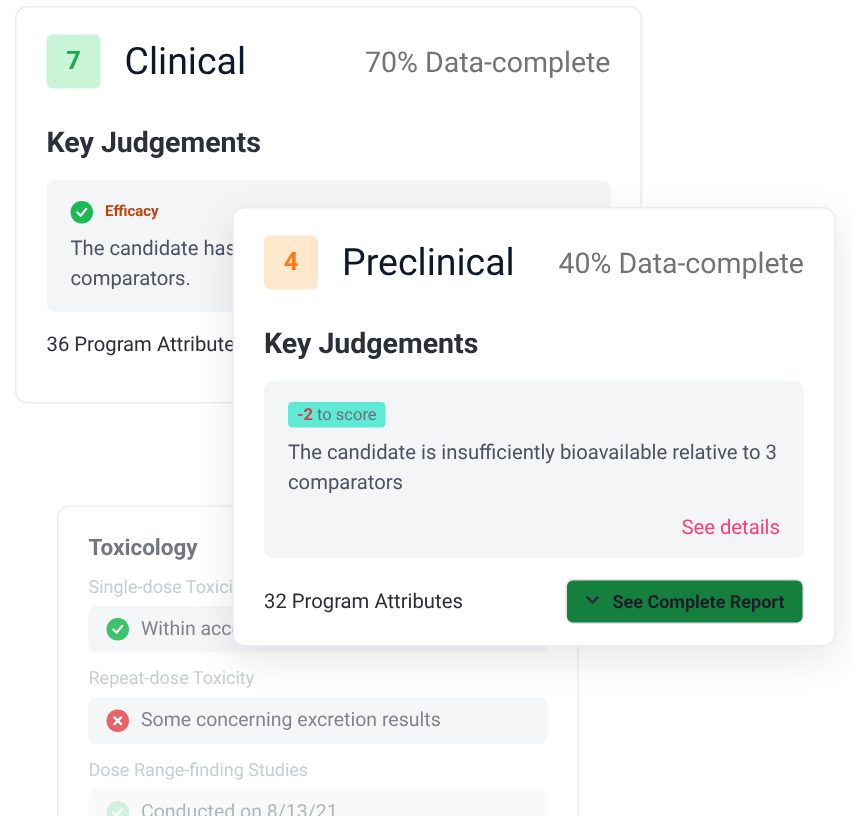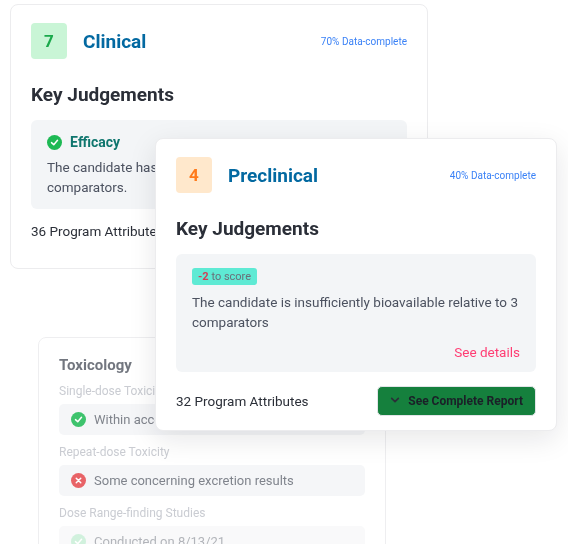--- a/index.html
+++ b/index.html
@@ -28,37 +28,37 @@
   .score-badge {
     width: 36px; height: 36px;
     border-radius: 4px;
     display: flex; align-items: center; justify-content: center;
     font-weight: 700;
     font-size: 17px;
     margin-right: 16px;
   }
   .score-green { background: #c9f5d6; color: #1ba94c; }
   .score-orange { background: #ffe8cc; color: #ff7a1a; }
-  .stage-title { font-size: 19px; font-weight: 700; color: #0369a1; }
-  .completeness { font-size: 10px; color: #3b82f6; }
+  .stage-title { font-size: 25px; font-weight: 400; color: #0f172a; }
+  .completeness { font-size: 19px; color: #737373; }
 
   .section-title { font-size: 19px; font-weight: 700; color: #2b2f38; margin-bottom: 14px; }
 
   .judgement-box {
     background: #f3f5f7;
     border-radius: 6px;
     padding: 14px 16px 12px 16px;
     margin-bottom: 14px;
   }
   .judgement-head {
     display: flex; align-items: center; justify-content: space-between;
     margin-bottom: 8px;
   }
   .judgement-title-wrap { display: flex; align-items: center; }
-  .judgement-title { font-size: 14px; font-weight: 700; color: #0f766e; text-align: center; }
+  .judgement-title { font-size: 10px; font-weight: 700; color: #c2410c; text-align: center; }
   .judgement-body { font-size: 13.5px; color: #4c5260; line-height: 1.45; }
 
   .score-pill {
     background: #5eead4; color: #6a6e78;
     font-size: 11px; border-radius: 3px;
     padding: 2px 6px;
   }
   .score-pill .neg { color: #d23f54; font-weight: 700; }
   .see-details {
     display: block; text-align: right;

